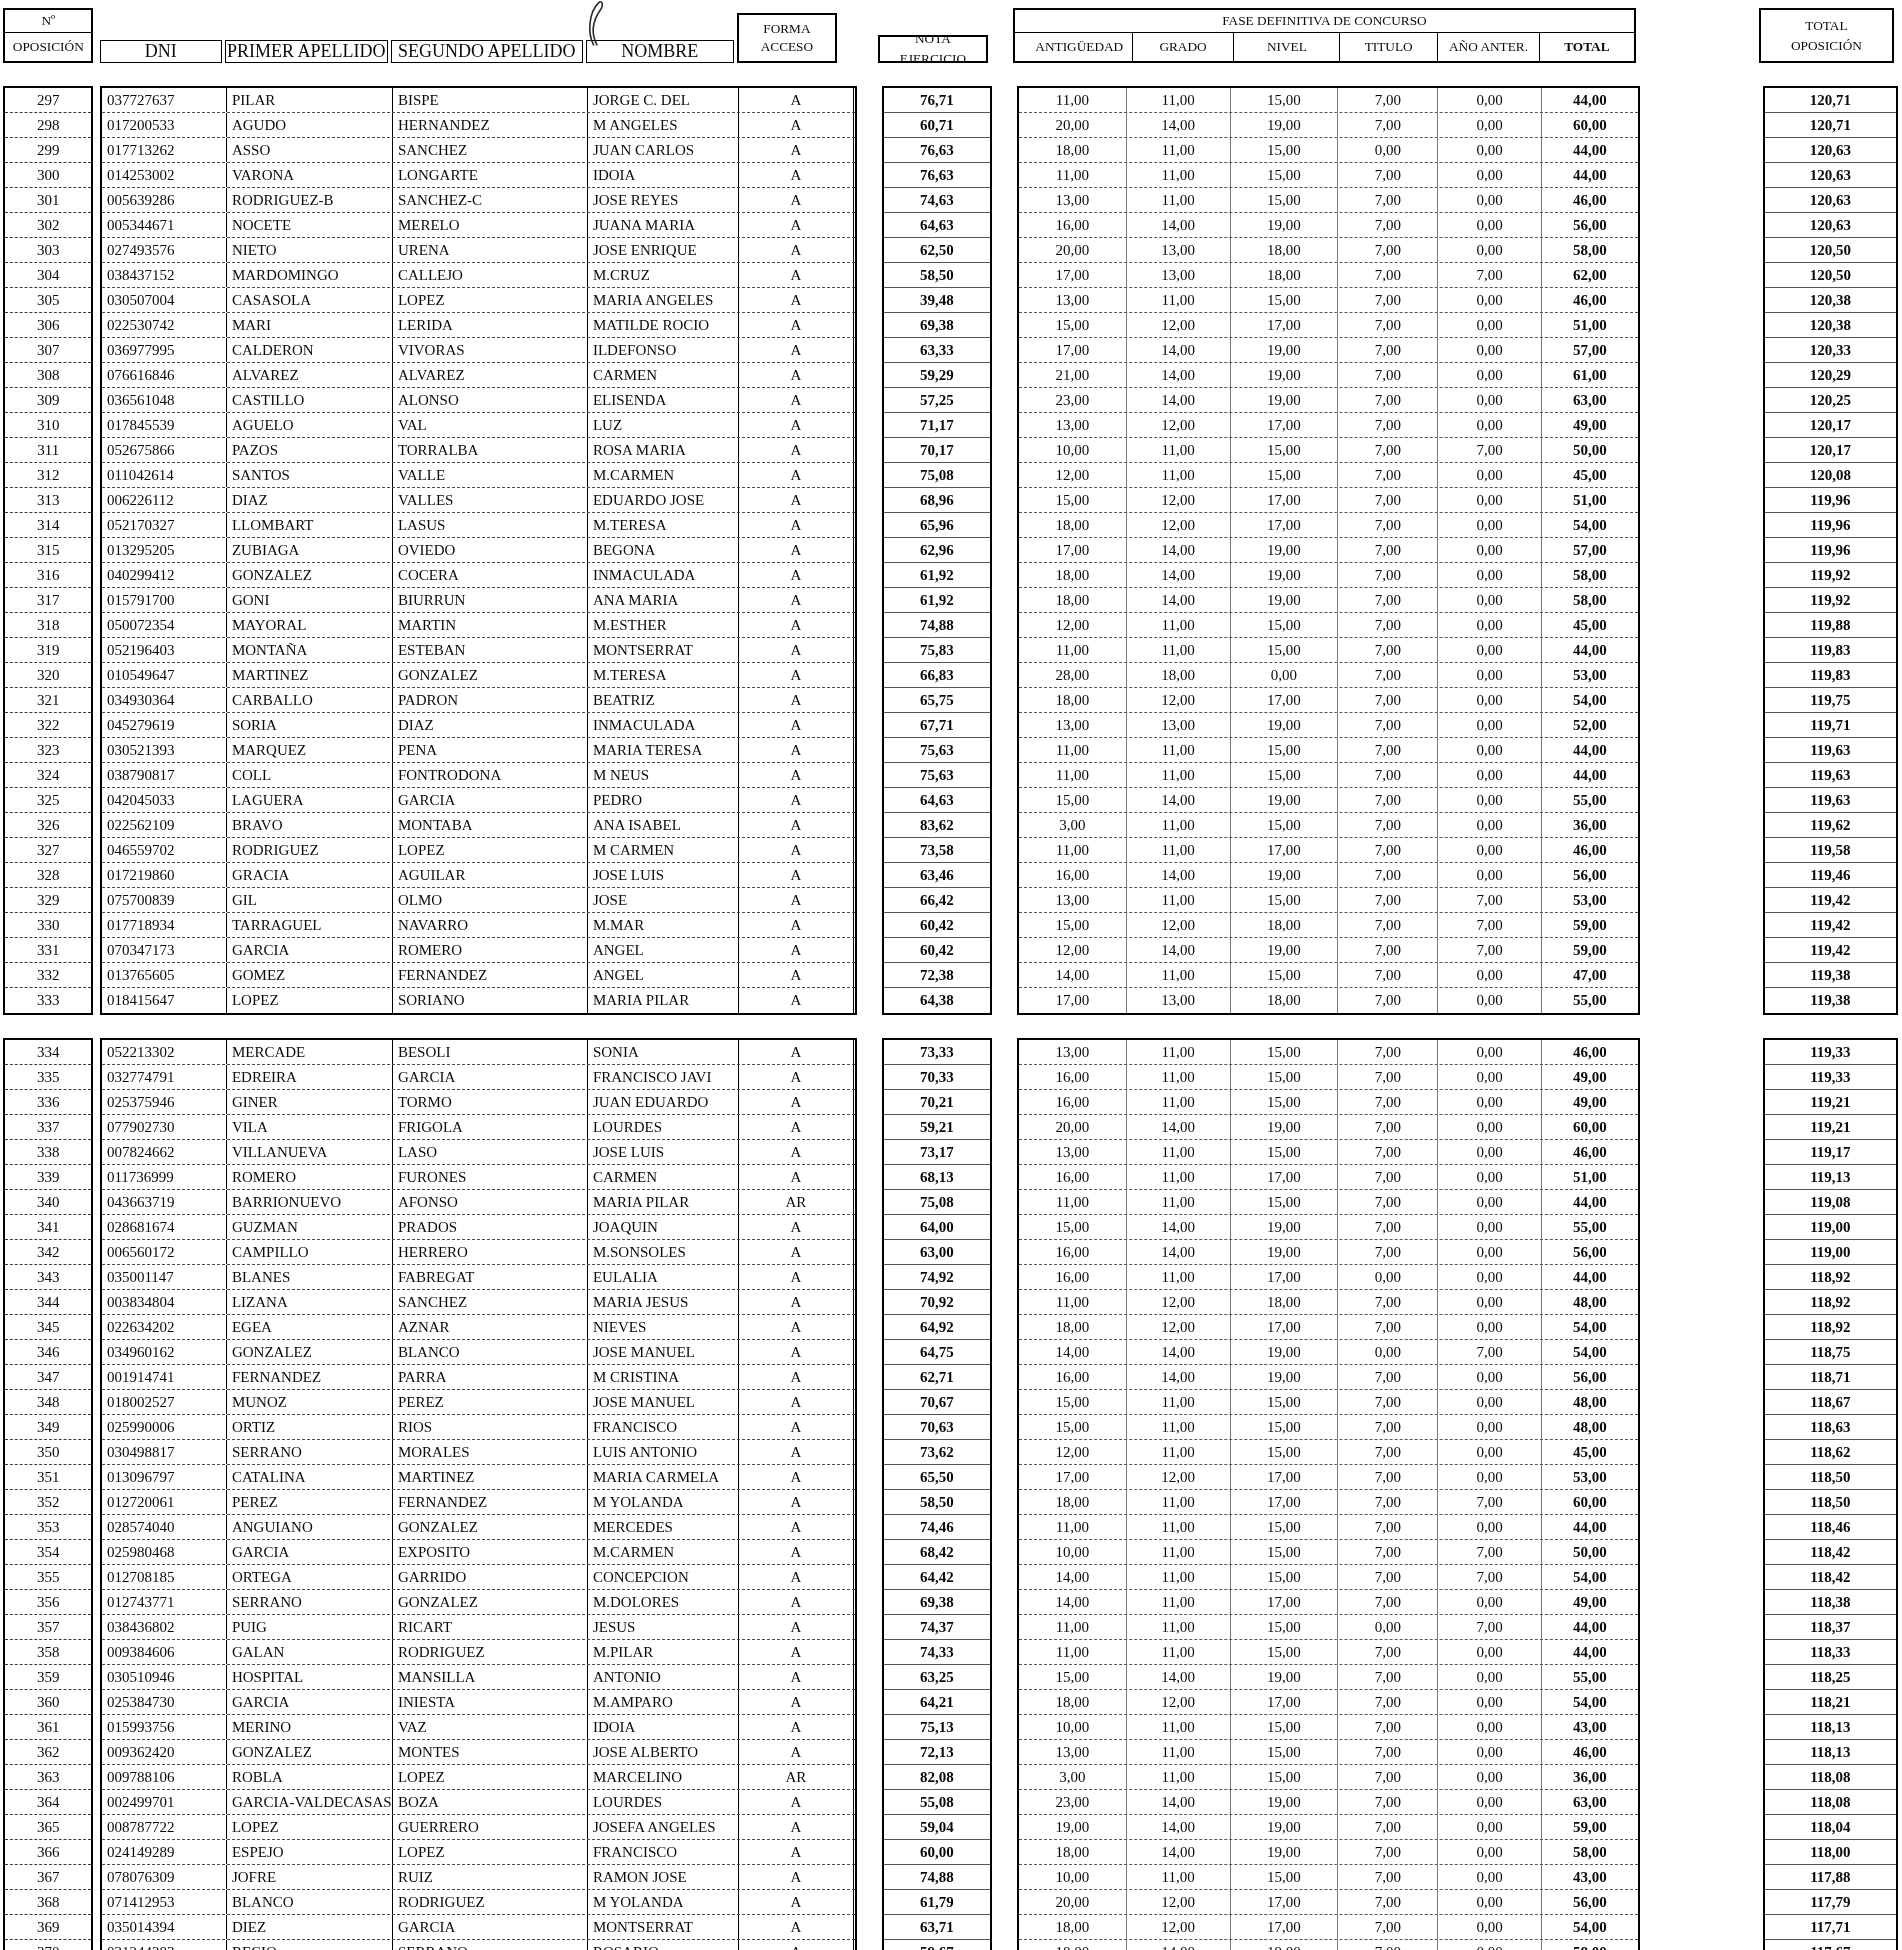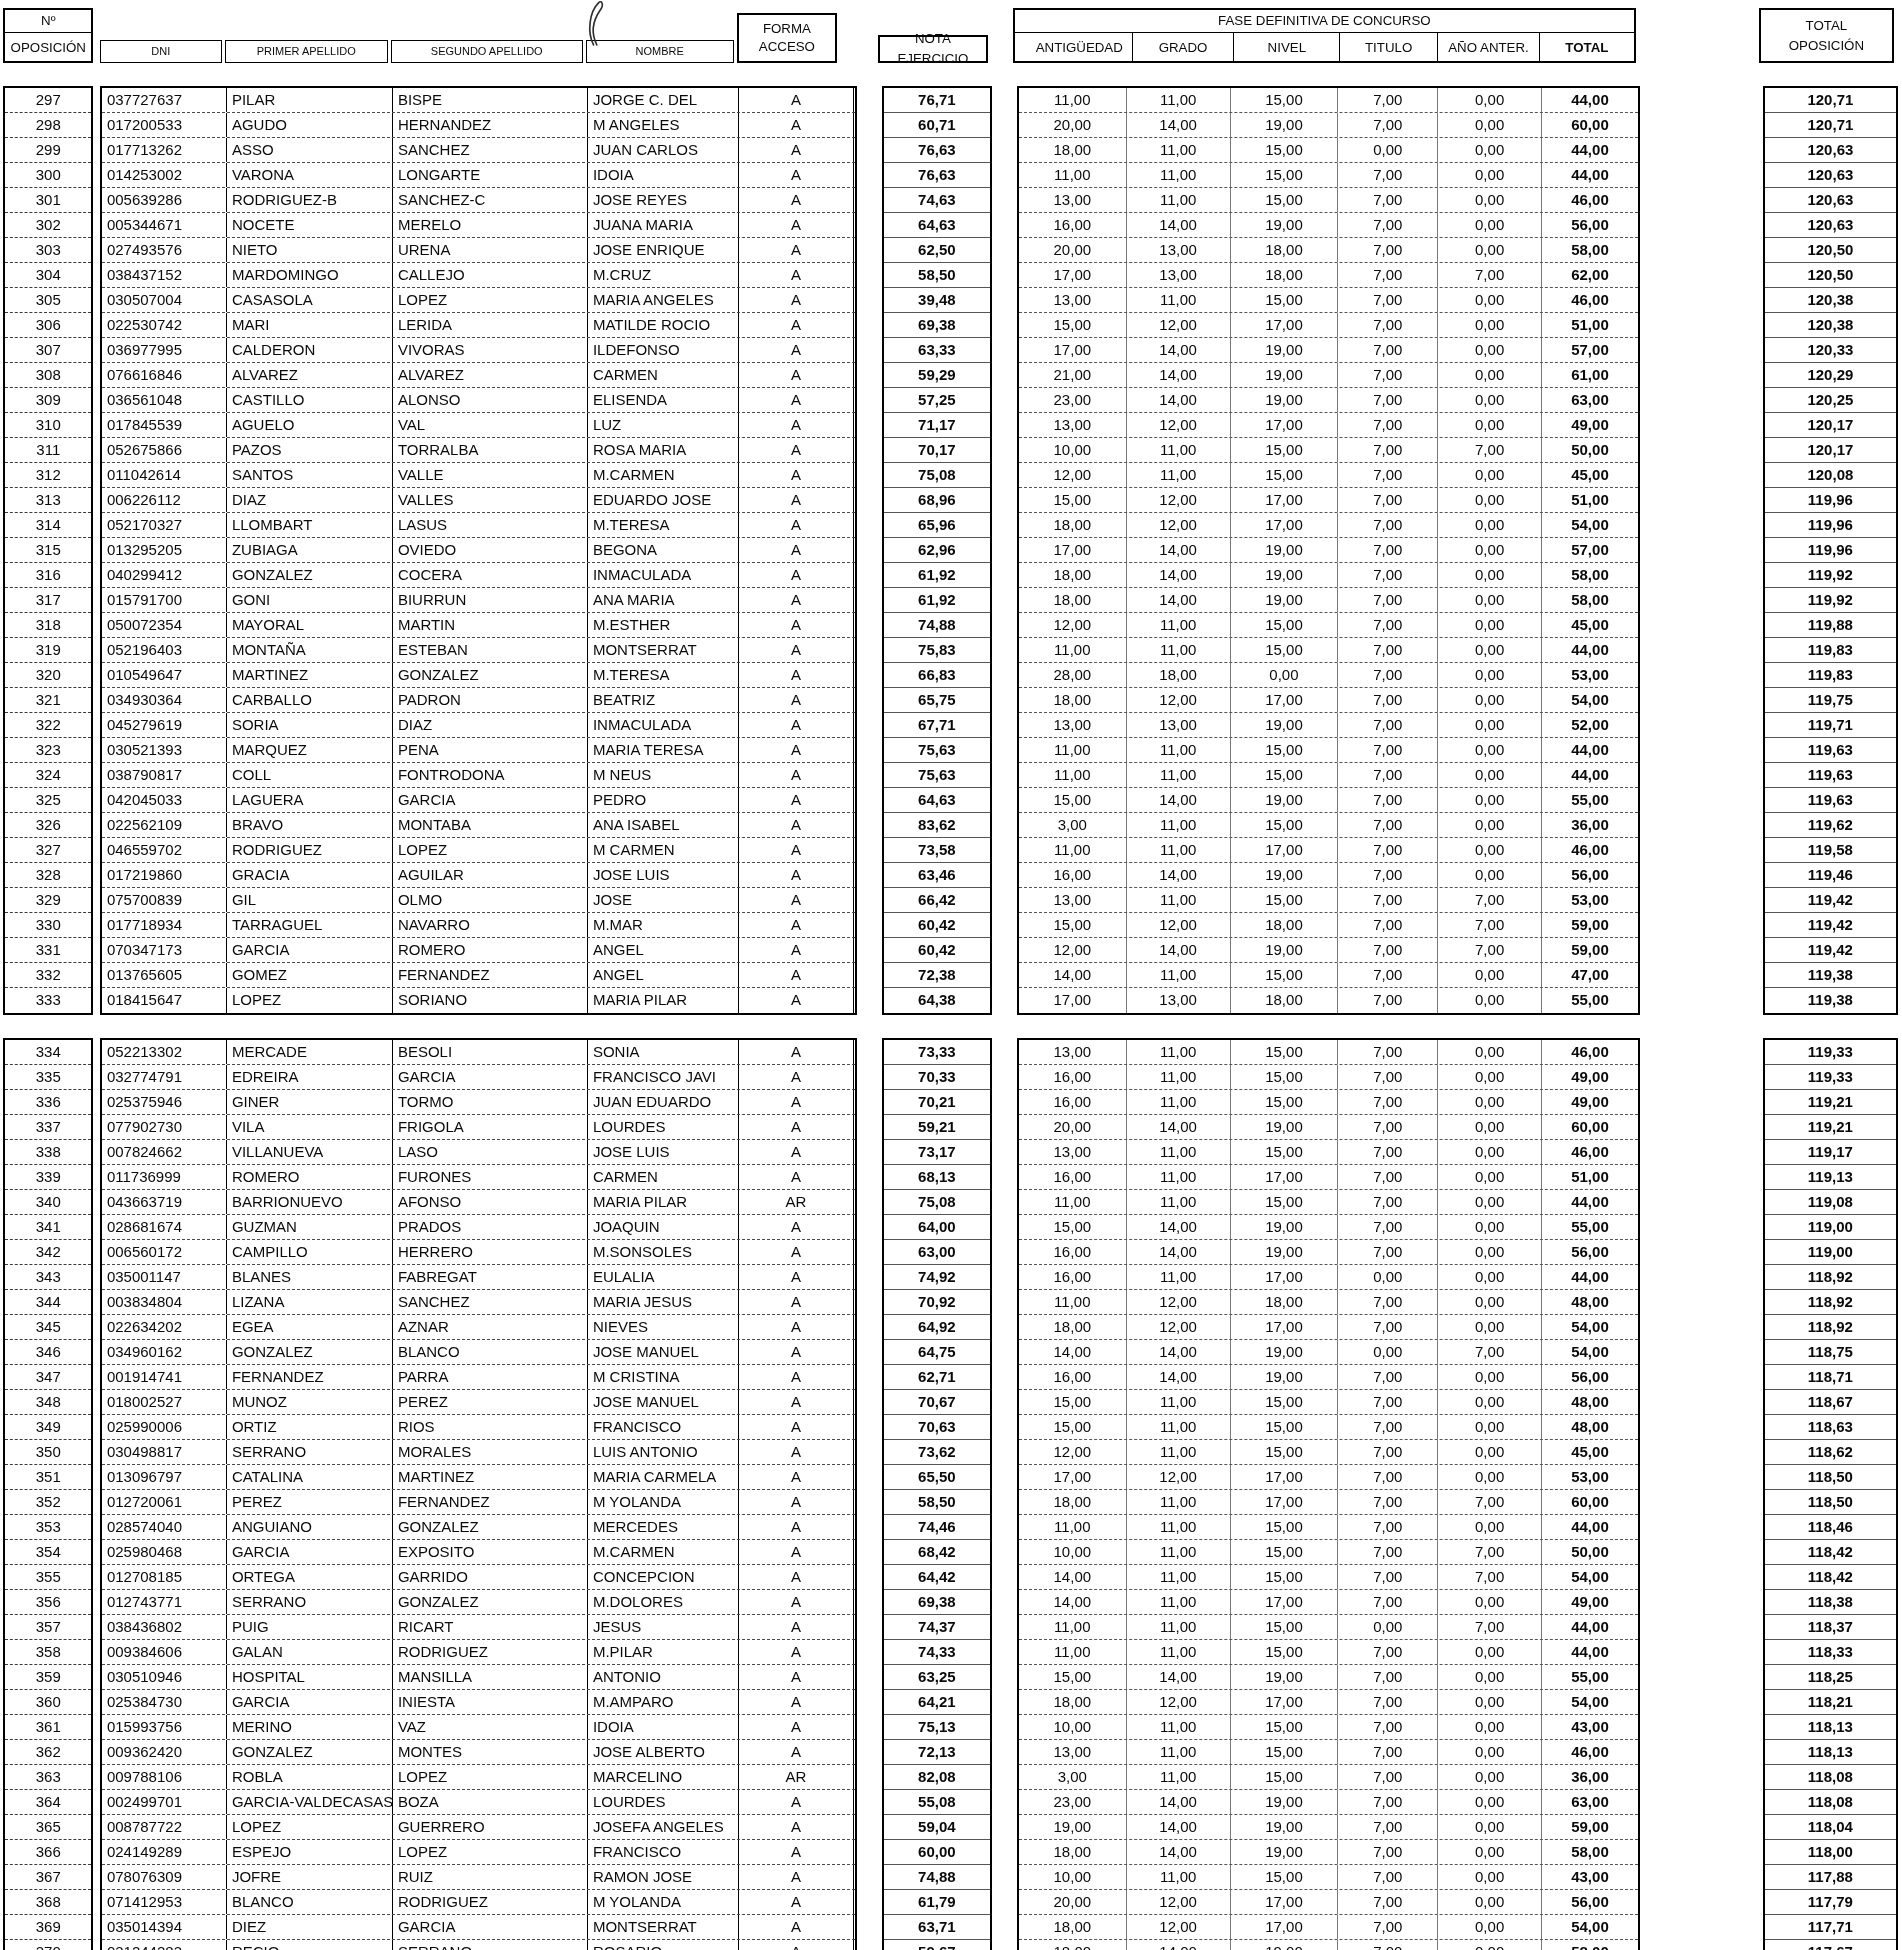--- a/index.html
+++ b/index.html
@@ -2,37 +2,37 @@
 <html style="font-size:13.3px"><head>
 <meta charset="utf-8">
 <style>
   html,body { margin:0; padding:0; background:#ffffff; }
   .page {
     position:relative;
     width:1902px;
     height:1951px;
     background:#ffffff;
     overflow:hidden;
-    font-family:Liberation Sans, sans-serif;
+    font-family:Liberation Serif, serif;
     color:#0a0a0a;
   }
   .band { display:flex; align-items:stretch; padding-left:3.3px; }
   .sp { flex:none; }
   .sp8 { width:6.6px; } .sp30 { width:25px; } .sp148 { width:123px; }
 
   
   .header-band { margin-top:8.3px; height:55px; margin-bottom:6.6px; }
   .hg { box-sizing:content-box; border:2.5px double #000; background:#fff; }
   .h-num { width:86px; display:flex; flex-direction:column; font-size:13.3px; text-align:center; }
   .h-num-top { height:21.6px; line-height:21.6px; border-bottom:0.8px solid #000; }
   .h-num-bottom { flex:1; display:flex; align-items:center; justify-content:center; }
   .h-main { width:753px; border:none; display:flex; align-items:flex-end; }
   .hlabel-wrap { box-sizing:border-box; padding-right:3.3px; }
   .w-dni{width:125px;} .w-ap1{width:166px;} .w-ap2{width:195px;} .w-nombre{width:151px;}
-  .hlabel { border:0.8px solid #000; height:21.6px; line-height:21px; text-align:center; font-size:11px;margin-top:24px; }
+  .hlabel { border:0.8px solid #000; height:21.6px; line-height:21px; text-align:center; font-size:18px;margin-top:24px; }
   .h-acceso { box-sizing:border-box; width:100px; height:50px; border:2.5px double #000;
               display:flex; flex-direction:column; align-items:center; justify-content:center;
               font-size:13.3px; line-height:18.3px; text-align:center; }
   .h-nota { width:106px; display:flex; flex-direction:column; align-items:center; justify-content:center;
             font-size:13.3px; line-height:20px; text-align:center;margin-top:27px; }
   .h-fase { width:619px; display:flex; flex-direction:column; }
   .h-fase-title { height:21.6px; line-height:21.6px; text-align:center; font-size:13.3px; border-bottom:0.8px solid #000; }
   .h-fase-cols { flex:1; display:flex;padding-left:12px; }
   .fc { box-sizing:border-box; border-right:0.8px solid #000; text-align:center; font-size:13.3px;
         display:flex; align-items:center; justify-content:center; }

